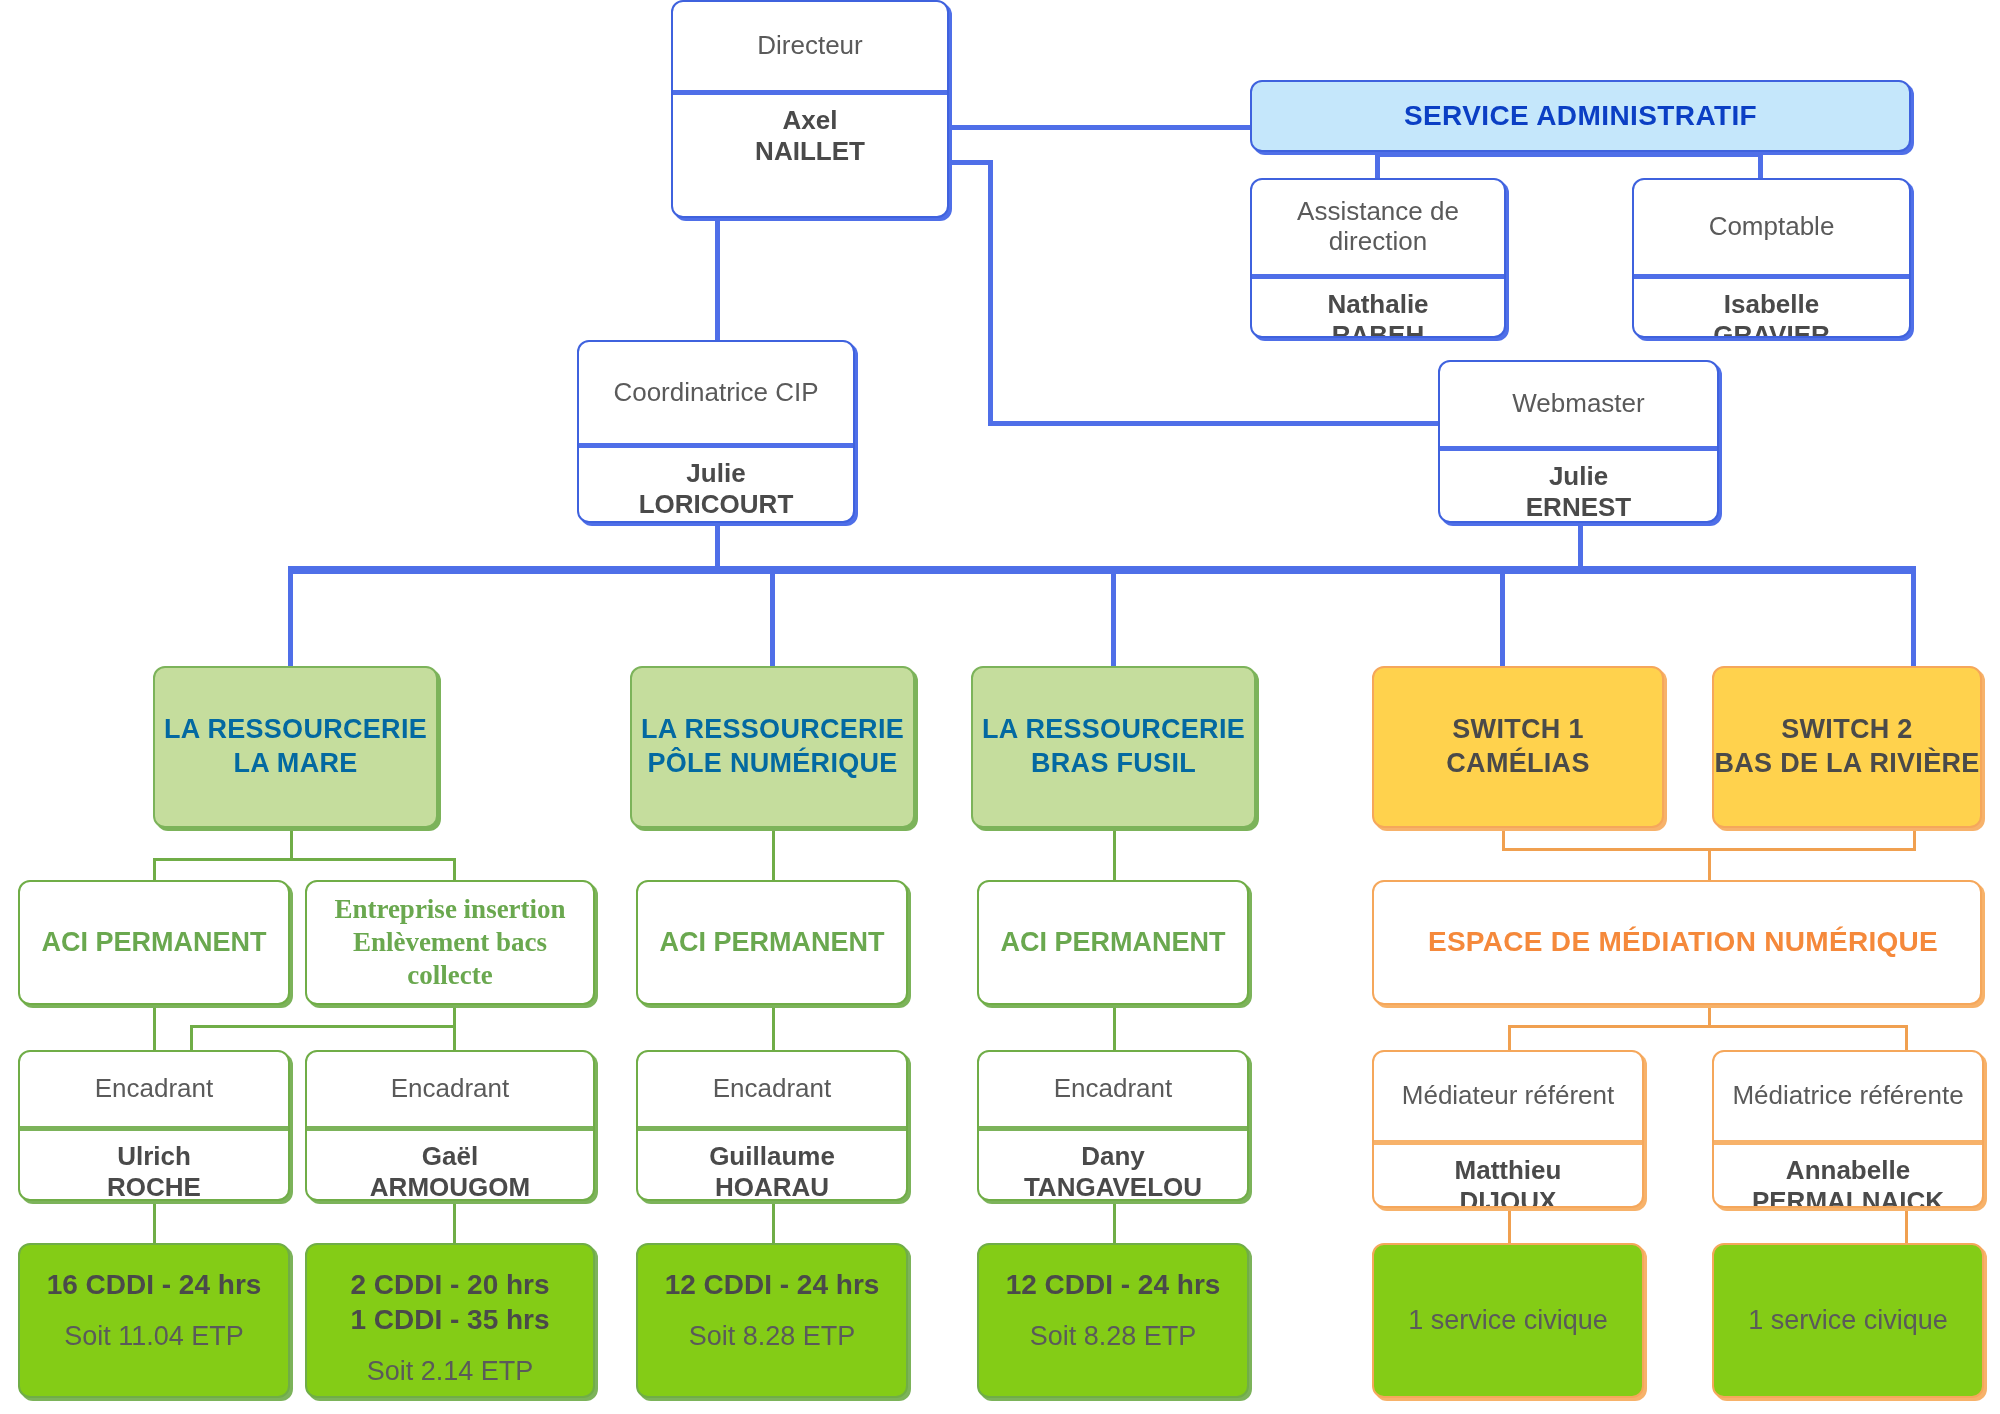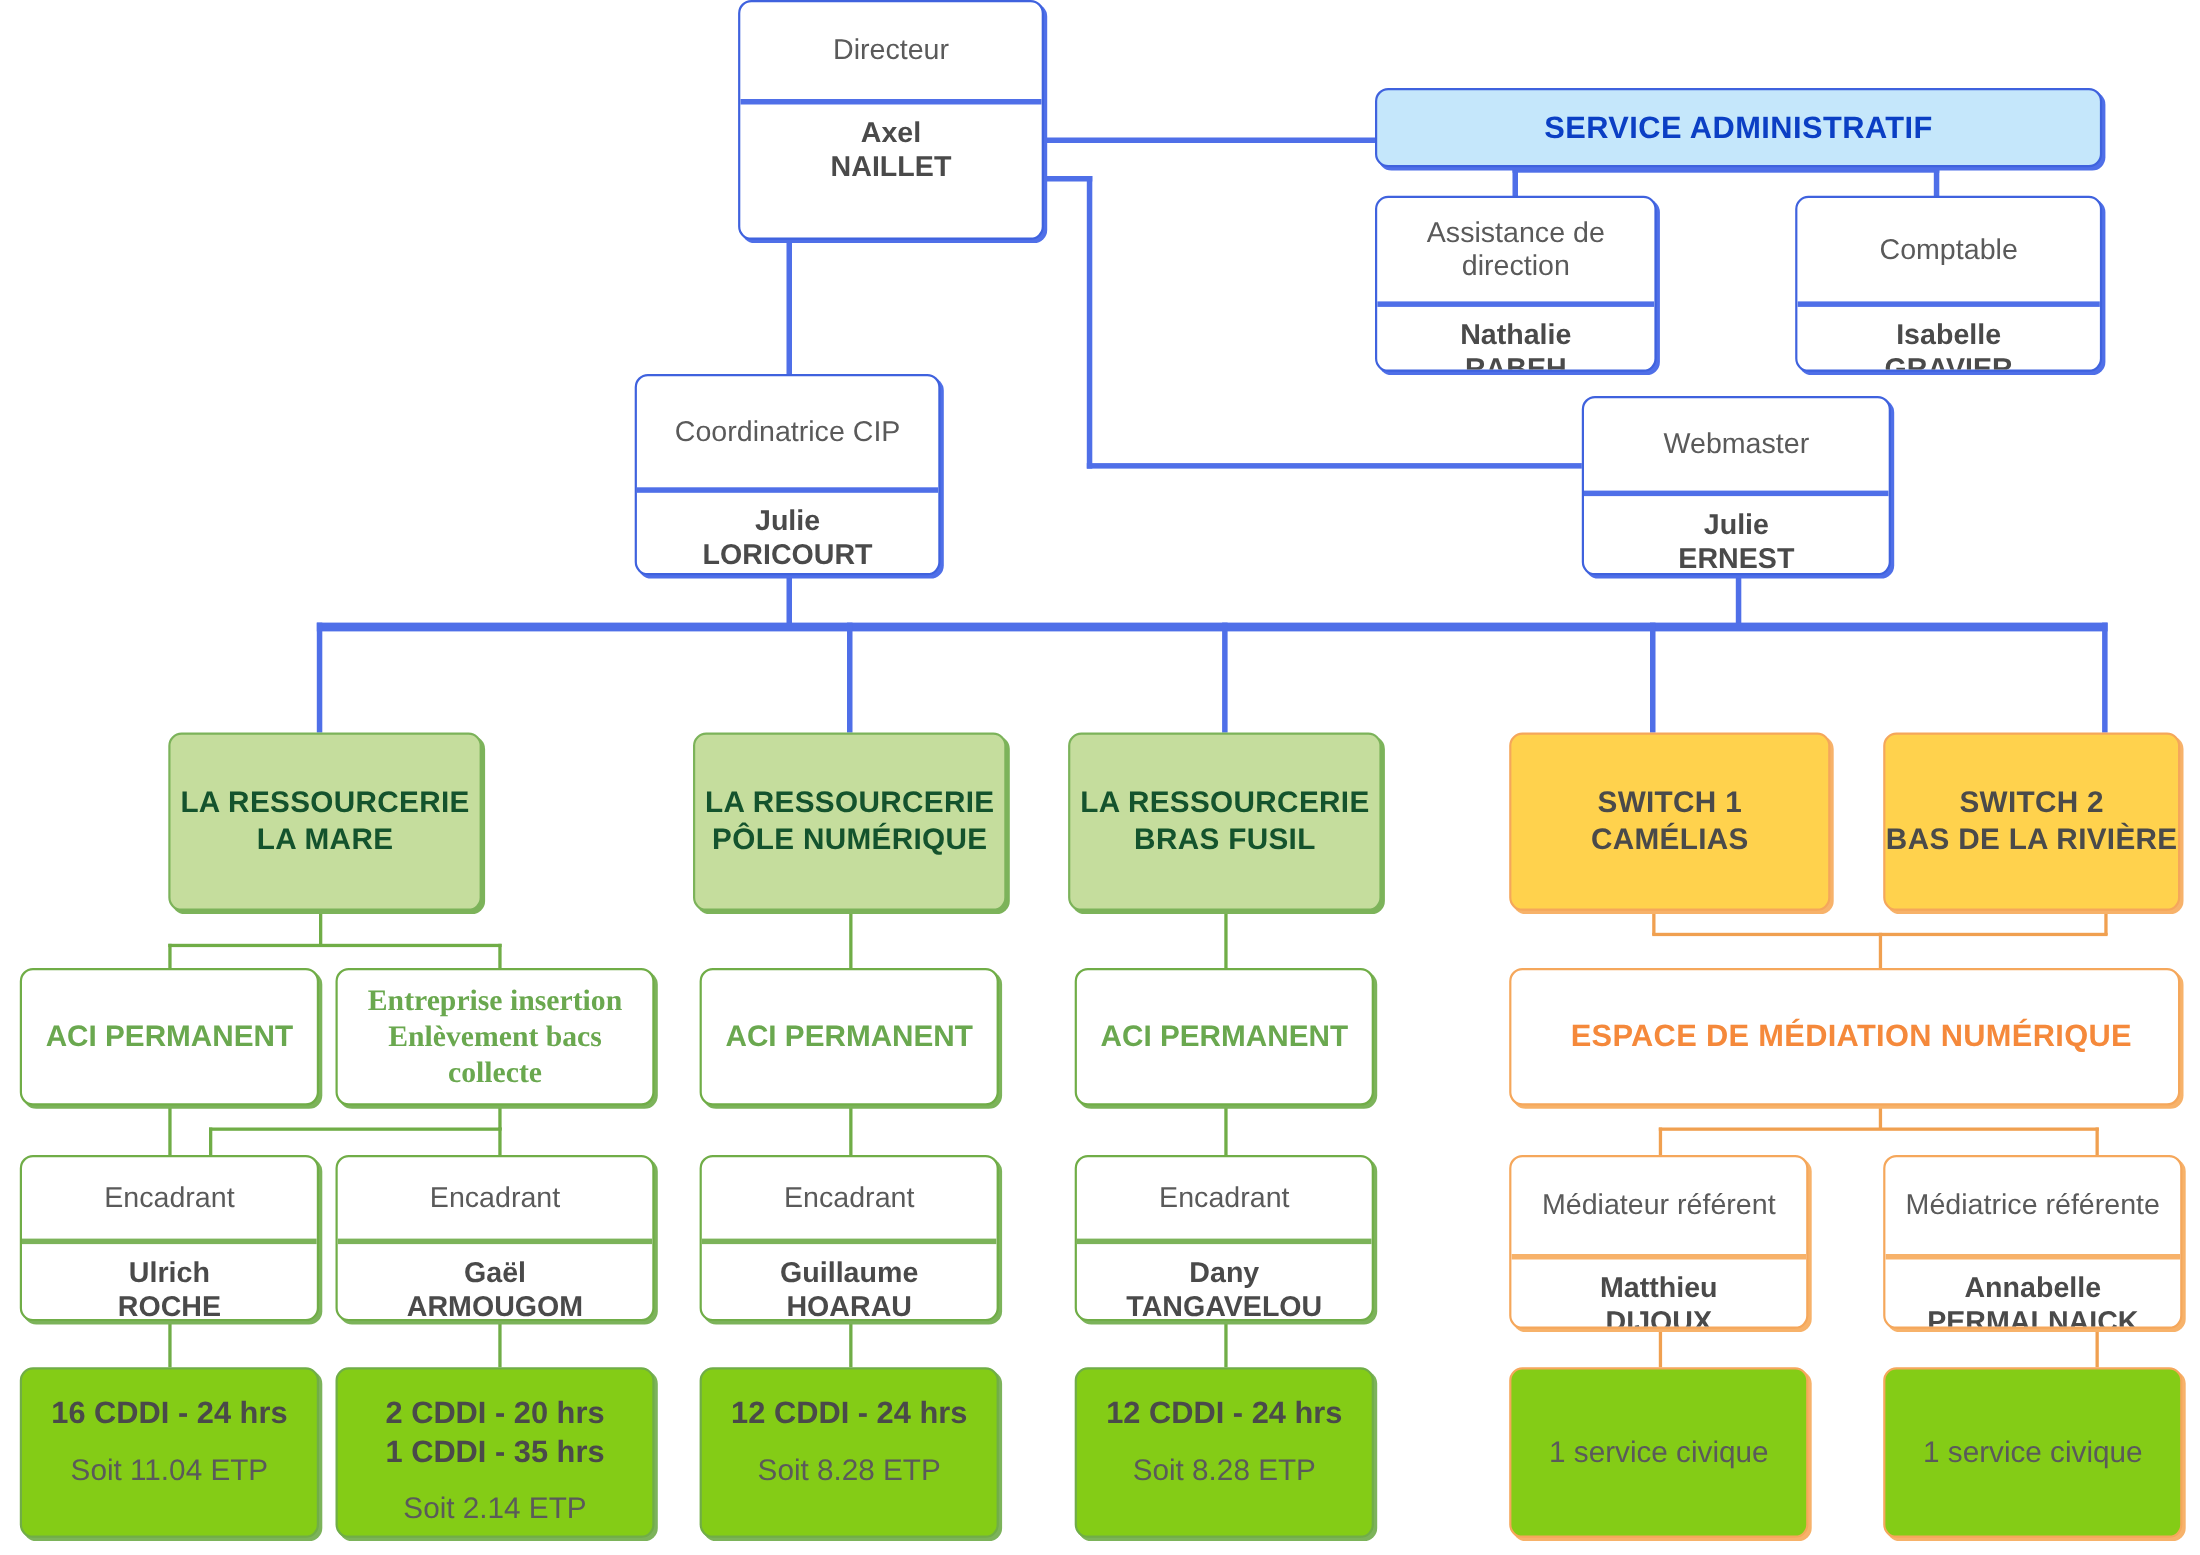--- a/index.html
+++ b/index.html
@@ -61,21 +61,21 @@
     background:#c5e7fb;border:2px solid #3f62de;
     box-shadow:3px 3px 0 0 #4f6fe8;
     color:#0b3fc4;font-weight:700;font-size:28px;letter-spacing:.4px;
   }
   .unit{
     position:absolute;box-sizing:border-box;border-radius:12px;
     display:flex;align-items:center;justify-content:center;
     text-align:center;font-weight:700;font-size:27px;
     line-height:1.25;white-space:pre-line;letter-spacing:.3px;
   }
-  .unit.green-fill{background:#c5dd9d;border:2px solid #7cb35a;box-shadow:3px 3px 0 0 #7cb35a;color:#14532d;}
+  .unit.green-fill{background:#c5dd9d;border:2px solid #7cb35a;box-shadow:3px 3px 0 0 #7cb35a;color:#0369a1;}
   .unit.yellow{background:#ffd24d;border:2px solid #f5a75b;box-shadow:3px 3px 0 0 #f7b26a;color:#4a4a4a;}
 
   .tag{
     position:absolute;box-sizing:border-box;border-radius:12px;
     background:#fff;display:flex;align-items:center;justify-content:center;
     text-align:center;font-weight:700;line-height:1.22;white-space:pre-line;
   }
   .tag.green{border:2px solid #70ad47;box-shadow:3px 3px 0 0 #7cb35a;color:#6aa84f;font-size:27px;}
   .tag.orange{border:2px solid #f5a75b;box-shadow:3px 3px 0 0 #f7b26a;color:#f5893b;font-size:28px;letter-spacing:.3px;}
 

